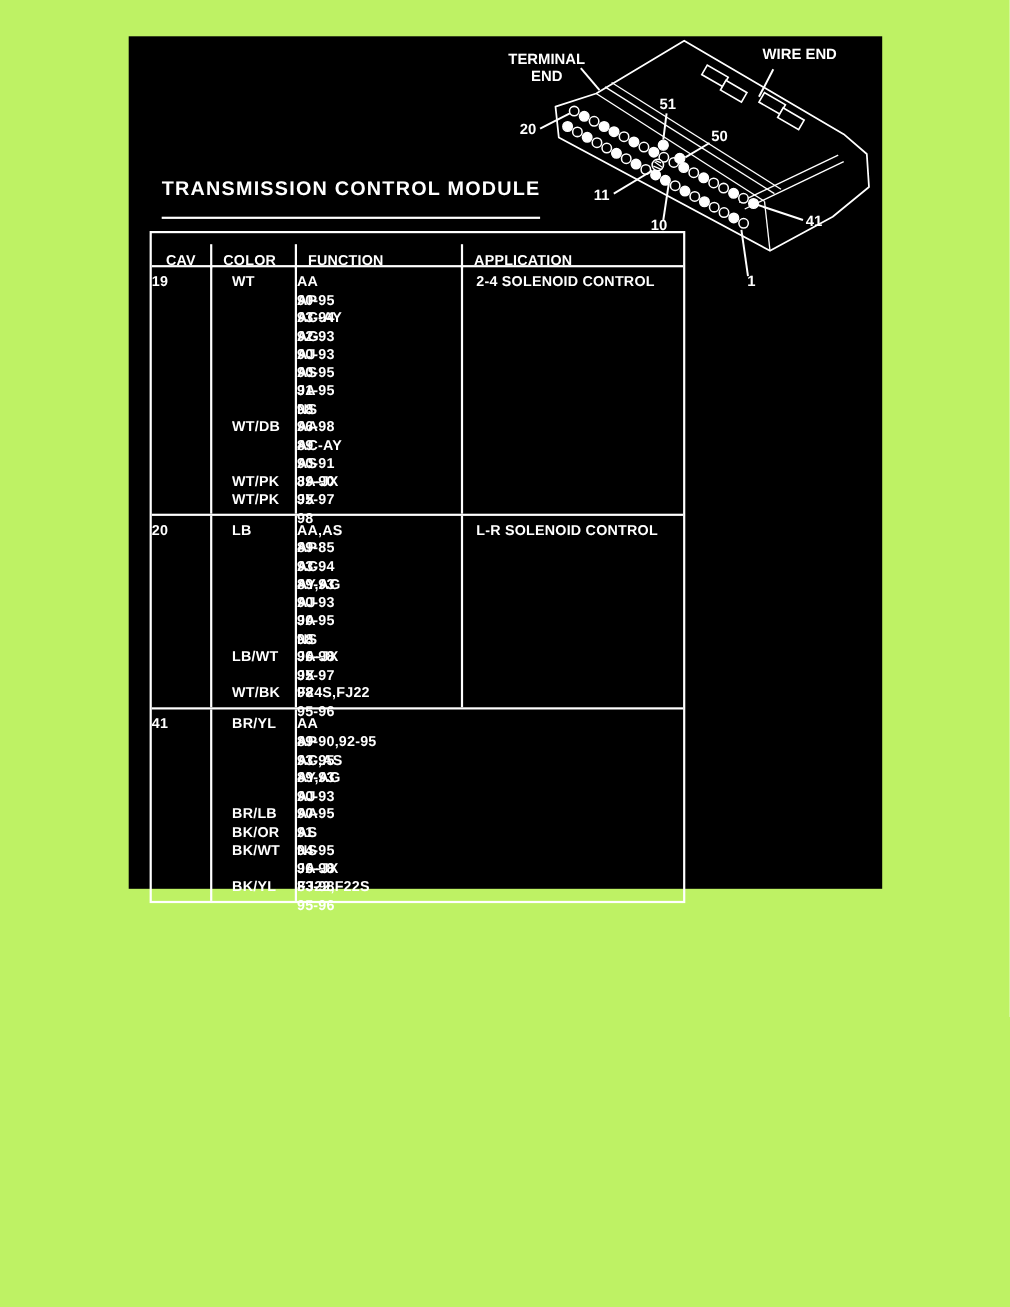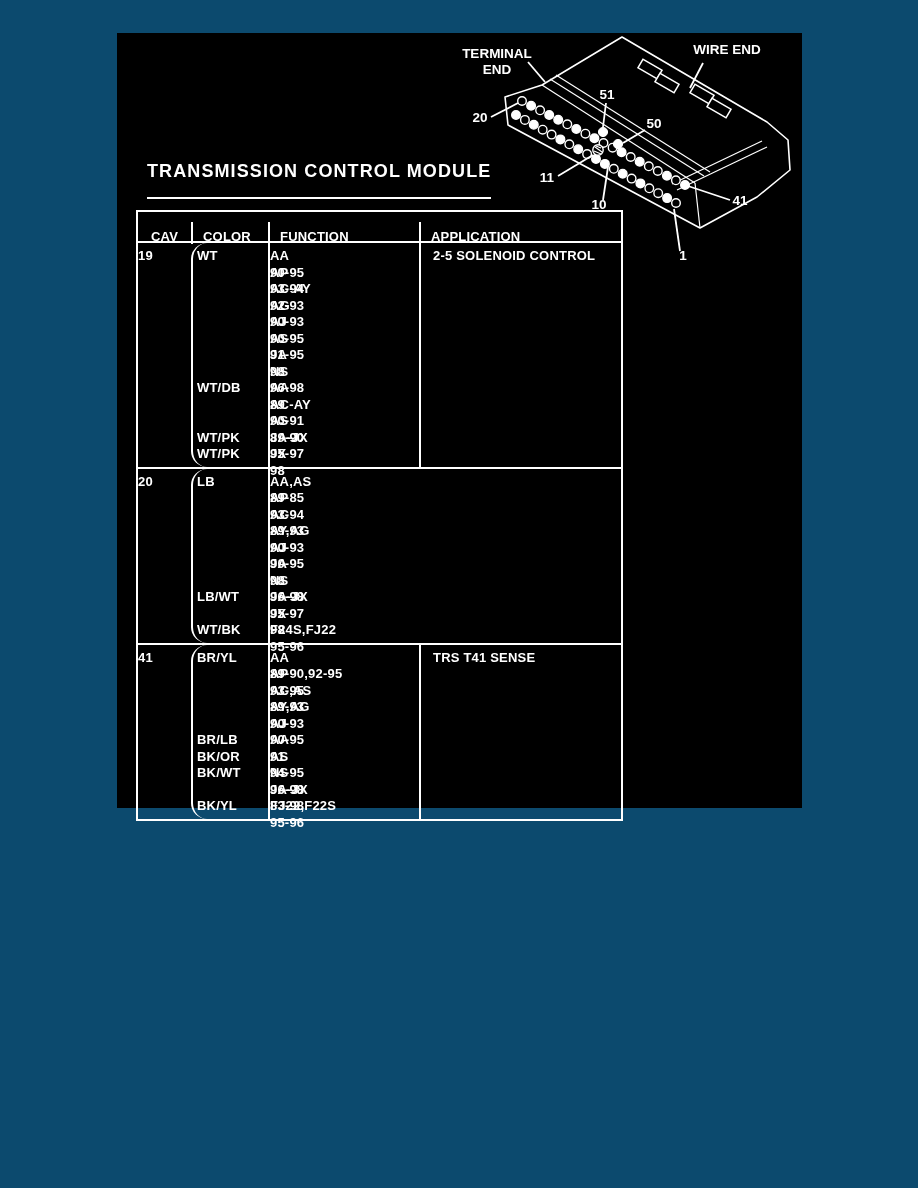--- a/index.html
+++ b/index.html
@@ -1,16 +1,16 @@
 <!DOCTYPE html>
 <html><head>
 <meta charset="utf-8">
 <style>
   html,body{margin:0;padding:0;background:#fff;}
-  .page{position:relative;width:918px;height:1188px;background:#0c4a6e;overflow:hidden;
+  .page{position:relative;width:918px;height:1188px;background:#bef264;overflow:hidden;
         font-family:"Liberation Sans",sans-serif;}
   .panel{position:absolute;left:117px;top:33px;width:685px;height:775px;background:#000;color:#fff;}
 
   
   .title{position:absolute;left:30px;top:128px;font-size:18px;font-weight:700;
          letter-spacing:1.1px;color:#fff;border-bottom:2px solid #fff;padding-bottom:15px;
          white-space:nowrap;}
 
   
   .diagram{position:absolute;left:300px;top:0;width:385px;height:258px;}
@@ -23,21 +23,21 @@
   
   .dtable{position:absolute;left:19px;top:177px;width:483px;border:2px solid #fff;
           font-size:13px;font-weight:700;letter-spacing:0.2px;}
   .thead{display:grid;grid-template-columns:53px 77px 151px 1fr;height:29px;}
   .hcell{padding-top:7px;padding-left:10px;border-left:2px solid #fff;white-space:nowrap;margin-top:10px;}
   .hcell:first-child{border-left:none;padding-left:0;text-align:center;}
   .trow{display:grid;grid-template-columns:53px 77px 151px 1fr;border-top:2px solid #fff;}
   .cell{border-left:2px solid #fff;padding-top:5px;padding-bottom:4px;}
   .cell:first-child{border-left:none;}
   .cav-cell{text-align:left;}
-  .color-cell{padding-left:4px;border-radius:16px;}
+  .color-cell{padding-left:18px;}
   .app-cell{padding-left:0;}
   .func-cell{padding-left:12px;}
   .line{height:16.5px;line-height:16.5px;white-space:nowrap;}
   .appcode{display:inline-block;width:65px;}
 </style>
 </head>
 <body>
 
 <div class="page">
   <div class="panel">
@@ -170,21 +170,21 @@
               <div class="line"><div class="appcode" style="display: inline-block; width: 65px;">AJ</div><div class="years">90-95</div></div>
               <div class="line"><div class="appcode" style="display: inline-block; width: 65px;">AS</div><div class="years">91-95</div></div>
               <div class="line"><div class="appcode" style="display: inline-block; width: 65px;">JA</div><div class="years">98</div></div>
               <div class="line"><div class="appcode" style="display: inline-block; width: 65px;">NS</div><div class="years">96-98</div></div>
               <div class="line"><div class="appcode" style="display: inline-block; width: 65px;">AA</div><div class="years">89</div></div>
               <div class="line"><div class="appcode" style="display: inline-block; width: 65px;">AC-AY</div><div class="years">90-91</div></div>
               <div class="line"><div class="appcode" style="display: inline-block; width: 65px;">AS</div><div class="years">89-90</div></div>
               <div class="line"><div class="appcode" style="display: inline-block; width: 65px;">JA-JX</div><div class="years">95-97</div></div>
               <div class="line"><div class="appcode" style="display: inline-block; width: 65px;">JX</div><div class="years">98</div></div>
             </div>
-            <div class="cell func-cell">2-5 SOLENOID CONTROL</div>
+            <div class="cell func-cell">2-4 SOLENOID CONTROL</div>
           </div>
           <div class="trow">
             <div class="cell cav-cell">20</div>
             <div class="cell color-cell">
               <div class="line">LB</div>
               <div class="line">&nbsp;</div>
               <div class="line">&nbsp;</div>
               <div class="line">&nbsp;</div>
               <div class="line">&nbsp;</div>
               <div class="line">&nbsp;</div>
@@ -198,20 +198,21 @@
               <div class="line"><div class="appcode" style="display: inline-block; width: 65px;">AP</div><div class="years">93-94</div></div>
               <div class="line"><div class="appcode" style="display: inline-block; width: 65px;">AC</div><div class="years">89-93</div></div>
               <div class="line"><div class="appcode" style="display: inline-block; width: 65px;">AY,AG</div><div class="years">90-93</div></div>
               <div class="line"><div class="appcode" style="display: inline-block; width: 65px;">AJ</div><div class="years">90-95</div></div>
               <div class="line"><div class="appcode" style="display: inline-block; width: 65px;">JA</div><div class="years">98</div></div>
               <div class="line"><div class="appcode" style="display: inline-block; width: 65px;">NS</div><div class="years">96-98</div></div>
               <div class="line"><div class="appcode" style="display: inline-block; width: 65px;">JA-JX</div><div class="years">95-97</div></div>
               <div class="line"><div class="appcode" style="display: inline-block; width: 65px;">JX</div><div class="years">98</div></div>
               <div class="line"><div class="appcode" style="display: inline-block; width: 65px;">F24S,FJ22</div><div class="years">95-96</div></div>
             </div>
+            <div class="cell func-cell">L-R SOLENOID CONTROL</div>
           </div>
           <div class="trow">
             <div class="cell cav-cell">41</div>
             <div class="cell color-cell">
               <div class="line">BR/YL</div>
               <div class="line">&nbsp;</div>
               <div class="line">&nbsp;</div>
               <div class="line">&nbsp;</div>
               <div class="line">&nbsp;</div>
               <div class="line">BR/LB</div>
@@ -225,19 +226,18 @@
               <div class="line"><div class="appcode" style="display: inline-block; width: 65px;">AP</div><div class="years">93-95</div></div>
               <div class="line"><div class="appcode" style="display: inline-block; width: 65px;">AC,AS</div><div class="years">89-93</div></div>
               <div class="line"><div class="appcode" style="display: inline-block; width: 65px;">AY,AG</div><div class="years">90-93</div></div>
               <div class="line"><div class="appcode" style="display: inline-block; width: 65px;">AJ</div><div class="years">90-95</div></div>
               <div class="line"><div class="appcode" style="display: inline-block; width: 65px;">AA</div><div class="years">91</div></div>
               <div class="line"><div class="appcode" style="display: inline-block; width: 65px;">AS</div><div class="years">94-95</div></div>
               <div class="line"><div class="appcode" style="display: inline-block; width: 65px;">NS</div><div class="years">96-98</div></div>
               <div class="line"><div class="appcode" style="display: inline-block; width: 65px;">JA-JX</div><div class="years">83-98</div></div>
               <div class="line"><div class="appcode" style="display: inline-block; width: 65px;">FJ22,F22S</div><div class="years">95-96</div></div>
             </div>
-            <div class="cell func-cell">TRS T41 SENSE</div>
           </div>
         </div>
     </div>
 
   </div>
 </div>
 
 </body></html>

